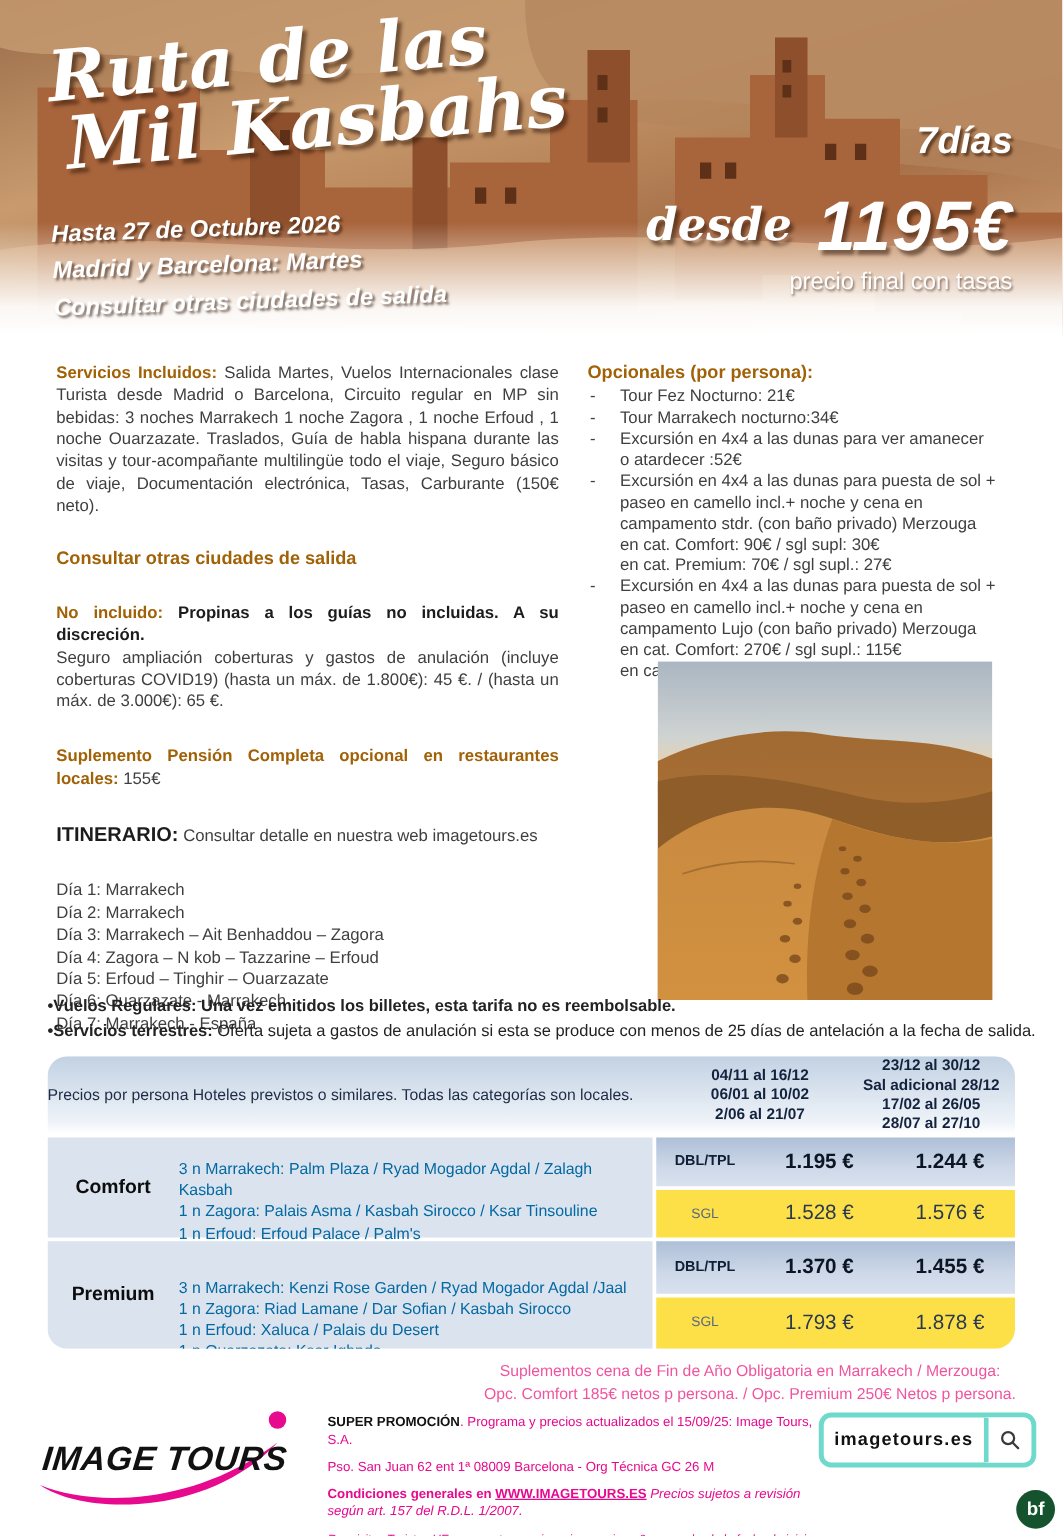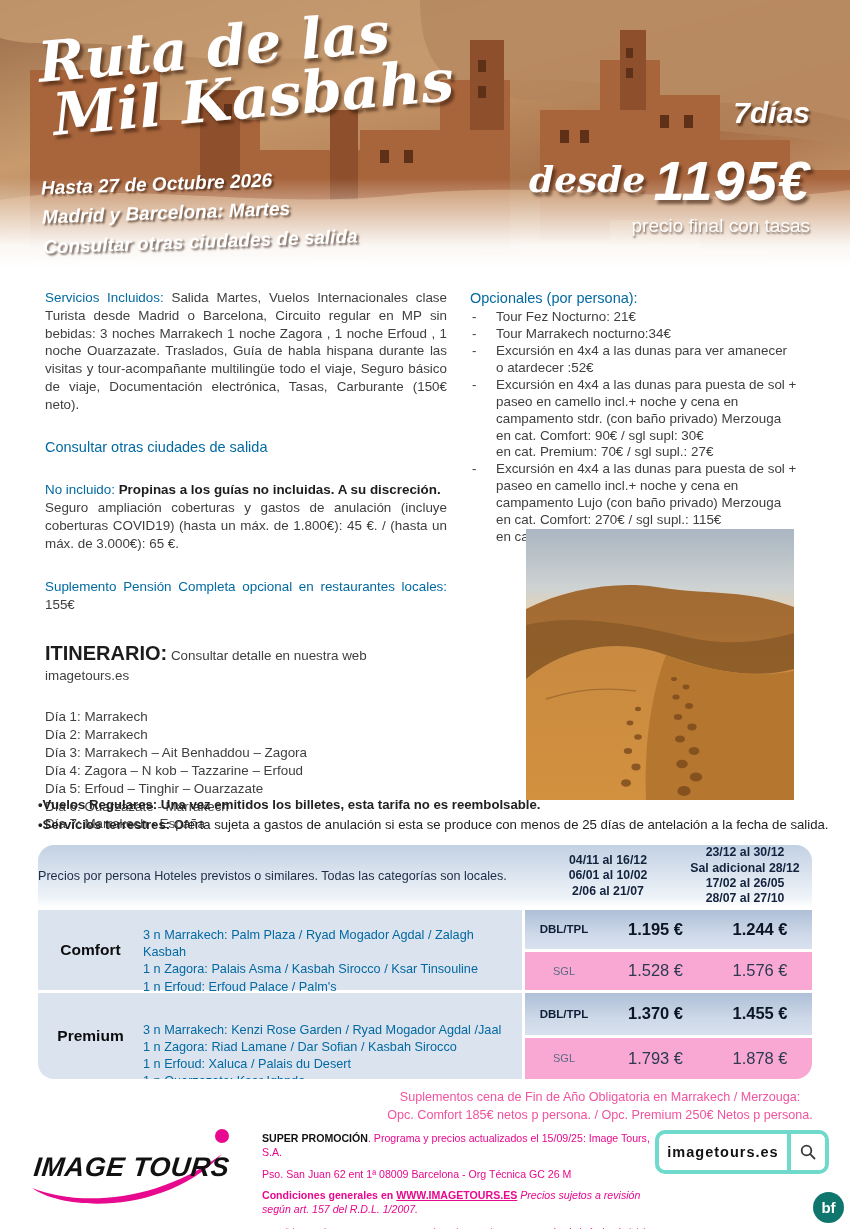--- a/index.html
+++ b/index.html
@@ -17,29 +17,29 @@
     text-shadow:3px 4px 3px rgba(45,20,5,.55);line-height:.95;}
   .hero-title .t1{font-size:56px;display:block;}
   .hero-title .t2{font-size:58px;display:block;margin-left:10px;}
   .hero-sub{position:absolute;left:42px;top:168px;transform:rotate(-2deg);
     font-style:italic;font-weight:bold;font-size:19px;color:#fff;line-height:1.55;
     text-shadow:2px 2px 2px rgba(45,20,5,.6);}
   .hero-right{position:absolute;right:40px;top:96px;text-align:right;color:#fff;}
   .hero-days{font-style:italic;font-weight:bold;font-size:30px;
     text-shadow:2px 3px 2px rgba(45,20,5,.6);}
   .hero-price{margin-top:18px;text-shadow:3px 4px 3px rgba(45,20,5,.55);white-space:nowrap;}
-  .hero-price .desde{font-family:"DejaVu Serif",serif;font-style:italic;font-weight:bold;font-size:36px;vertical-align:8px;margin-right:8px;}
+  .hero-price .desde{font-family:"DejaVu Serif",serif;font-style:italic;font-weight:bold;font-size:36px;vertical-align:8px;margin-right:20px;}
   .hero-price .big{font-weight:bold;font-style:italic;font-size:56px;letter-spacing:1px;}
   .hero-pnote{margin-top:2px;font-size:19px;font-weight:300;opacity:.95;
     text-shadow:1px 2px 2px rgba(45,20,5,.6);}
 
   
   .col-left{position:absolute;left:45px;top:289px;width:402px;font-size:13.4px;line-height:1.33;}
   .col-right{position:absolute;left:470px;top:289px;width:360px;font-size:13.4px;line-height:1.26;}
-  .magenta{color:#0369a1;font-weight:normal;}
+  .magenta{color:#a16207;font-weight:bold;}
   .just{text-align:justify;}
   .colp{margin:0 0 0 0;}
   .gap14{height:14px;}.gap12{height:12px;}.gap10{height:10px;}
   .blackbold{font-weight:bold;color:#1c1c1c;}
   .days div{margin:0;}
   .opt-item{position:relative;padding-left:26px;margin:0;white-space:pre-line;}
   .opt-item .dash{position:absolute;left:2px;top:0;}
 
   
   .dune{position:absolute;left:56px;top:240px;width:268px;height:271px;overflow:hidden;}
@@ -56,21 +56,21 @@
   .pt-header{background:linear-gradient(to bottom,#c2d1e3 0%,#eef3f8 85%,#ffffff 100%);}
   .pt-intro{font-size:12.6px;color:#1d2b45;}
   .pt-dates{font-weight:bold;font-size:12.3px;text-align:center;white-space:pre-line;line-height:1.25;color:#13233e;}
   .pt-row{display:flex;margin-top:3px;}
   .pt-left{width:484px;background:#dbe3ef;display:flex;align-items:center;}
   .pt-cat{width:105px;text-align:center;font-weight:bold;font-size:15.5px;color:#0d0d0d;}
   .pt-hotels{width:375px;font-size:12.7px;color:#0369a1;line-height:1.35;white-space:pre-line;margin-top:40px;}
   .pt-right{width:287px;margin-left:3px;display:flex;flex-direction:column;justify-content:space-between;}
   .pt-sub{flex:1;display:grid;grid-template-columns:78px 105px 104px;align-items:center;}
   .pt-sub.dbl{background:linear-gradient(to bottom,#aebfd7 0%,#cdd8e8 60%,#d9e1ee 100%);margin-bottom:3px;}
-  .pt-sub.sgl{background:#f9a8d4;}
+  .pt-sub.sgl{background:#fde047;}
   .pt-lab{font-size:11.5px;font-weight:bold;text-align:center;color:#101f38;}
   .pt-lab.sgl-lab{font-weight:normal;font-size:11px;color:#5a6a84;}
   .pt-price{font-size:16.5px;font-weight:bold;text-align:center;color:#0c1523;}
   .pt-price.sgl-p{font-weight:normal;color:#2b3950;}
   .row-comfort{height:80px;}.row-premium{height:86px;}
 
   
   .supnote{position:absolute;left:360px;top:1088px;width:480px;text-align:center;
     color:#f0549f;font-size:12.6px;line-height:1.45;white-space:pre-line;}
 
@@ -86,21 +86,21 @@
   .f-url{color:#e7098e;font-weight:bold;text-decoration:underline;cursor:pointer;}
   .f-it{font-style:italic;color:#e7098e;}
   .f-small{font-size:9.6px;line-height:1.45;}
   .searchbox{position:absolute;left:655px;top:1130px;width:166px;height:36px;
     border:4px solid #6fd9cc;border-radius:10px;background:#fff;display:flex;align-items:stretch;}
   .sb-text{flex:1;display:flex;align-items:center;justify-content:center;
     font-weight:bold;font-size:14.5px;letter-spacing:1px;color:#111;}
   .sb-btn{width:34px;border-left:4px solid #6fd9cc;display:flex;align-items:center;justify-content:center;
     background:#fff;border-radius:0 6px 6px 0;cursor:pointer;}
   .bf{position:absolute;left:813px;top:1192px;width:31px;height:31px;border-radius:50%;
-    background:#0f766e;color:#fff;font-weight:bold;font-size:15px;display:flex;
+    background:#14532d;color:#fff;font-weight:bold;font-size:15px;display:flex;
     align-items:center;justify-content:center;}
 </style>
 </head>
 <body>
 
 <div class="page">
 
   <div class="hero">
     <svg width="850" height="268" viewBox="0 0 850 268">
 
@@ -171,21 +171,21 @@
     <div class="magenta" style="font-size:14.5px;">Consultar otras ciudades de salida</div>
     <div class="gap14"></div>
       <div class="gap10"></div>
     <p class="colp just"><span class="magenta">No incluido:</span><span class="blackbold"> Propinas a los guías no incluidas. A su discreción.</span></p>
     <p class="colp just">Seguro ampliación coberturas y gastos de anulación (incluye coberturas COVID19)  (hasta un máx. de 1.800€): 45 €. / (hasta un máx. de 3.000€): 65 €.</p>
     <div class="gap14"></div>
       <div class="gap12"></div>
     <p class="colp just"><span class="magenta">Suplemento Pensión Completa opcional en restaurantes locales:</span><span> 155€</span></p>
     <div class="gap14"></div>
       <div class="gap12"></div>
-    <p class="colp"><span class="blackbold" style="font-size:20px;">ITINERARIO:</span><span> Consultar detalle en nuestra web imagetours.es</span></p>
+    <p class="colp"><span class="blackbold" style="font-size:16px;">ITINERARIO:</span><span> Consultar detalle en nuestra web imagetours.es</span></p>
     <div class="gap14"></div>
       <div class="gap10"></div>
     <div class="days">
       <div>Día 1: Marrakech</div>
       <div>Día 2: Marrakech</div>
       <div>Día 3: Marrakech – Ait Benhaddou – Zagora</div>
       <div>Día 4: Zagora – N kob – Tazzarine – Erfoud</div>
       <div>Día 5: Erfoud – Tinghir – Ouarzazate</div>
       <div>Día 6: Ouarzazate - Marrakech</div>
       <div>Día 7: Marrakech - España</div>

